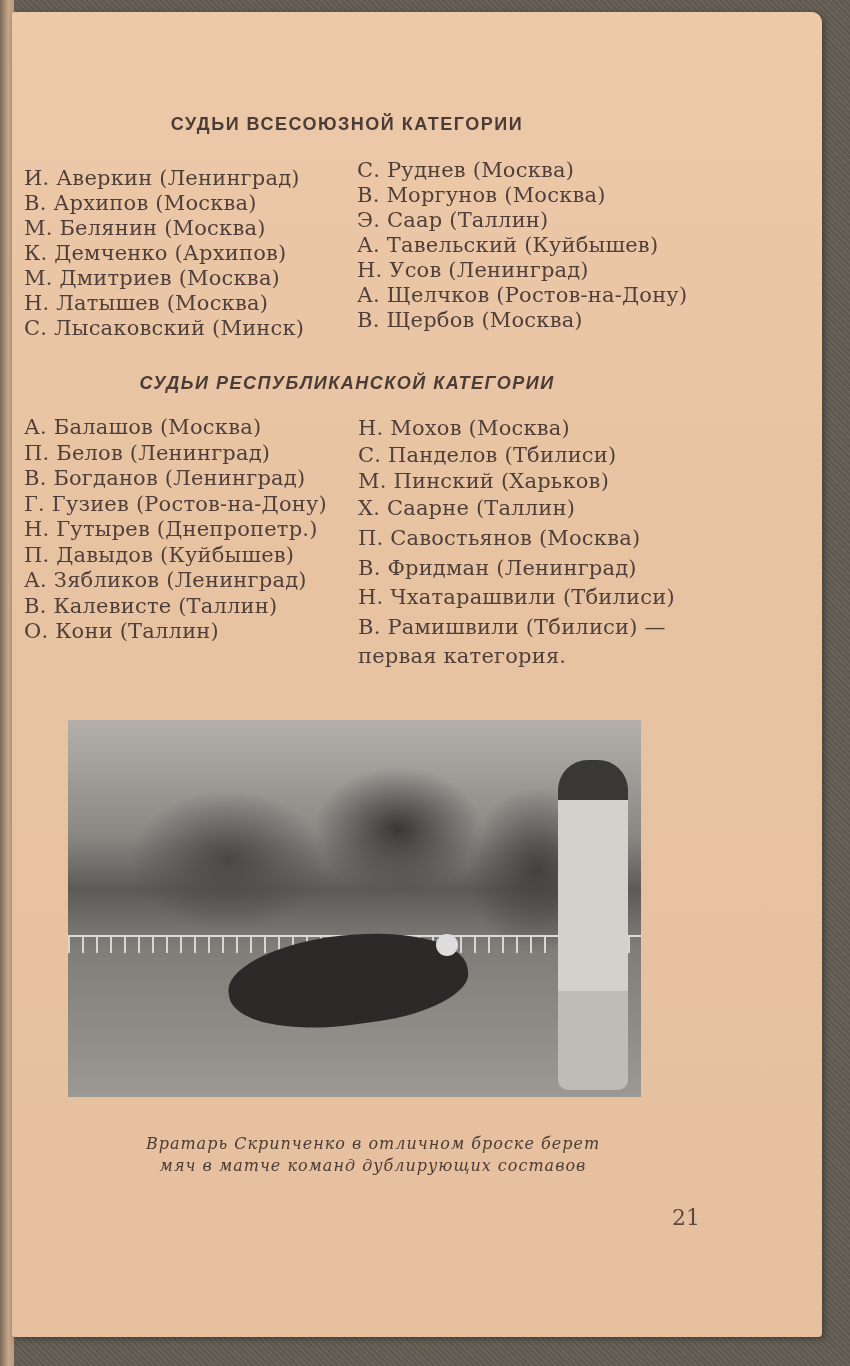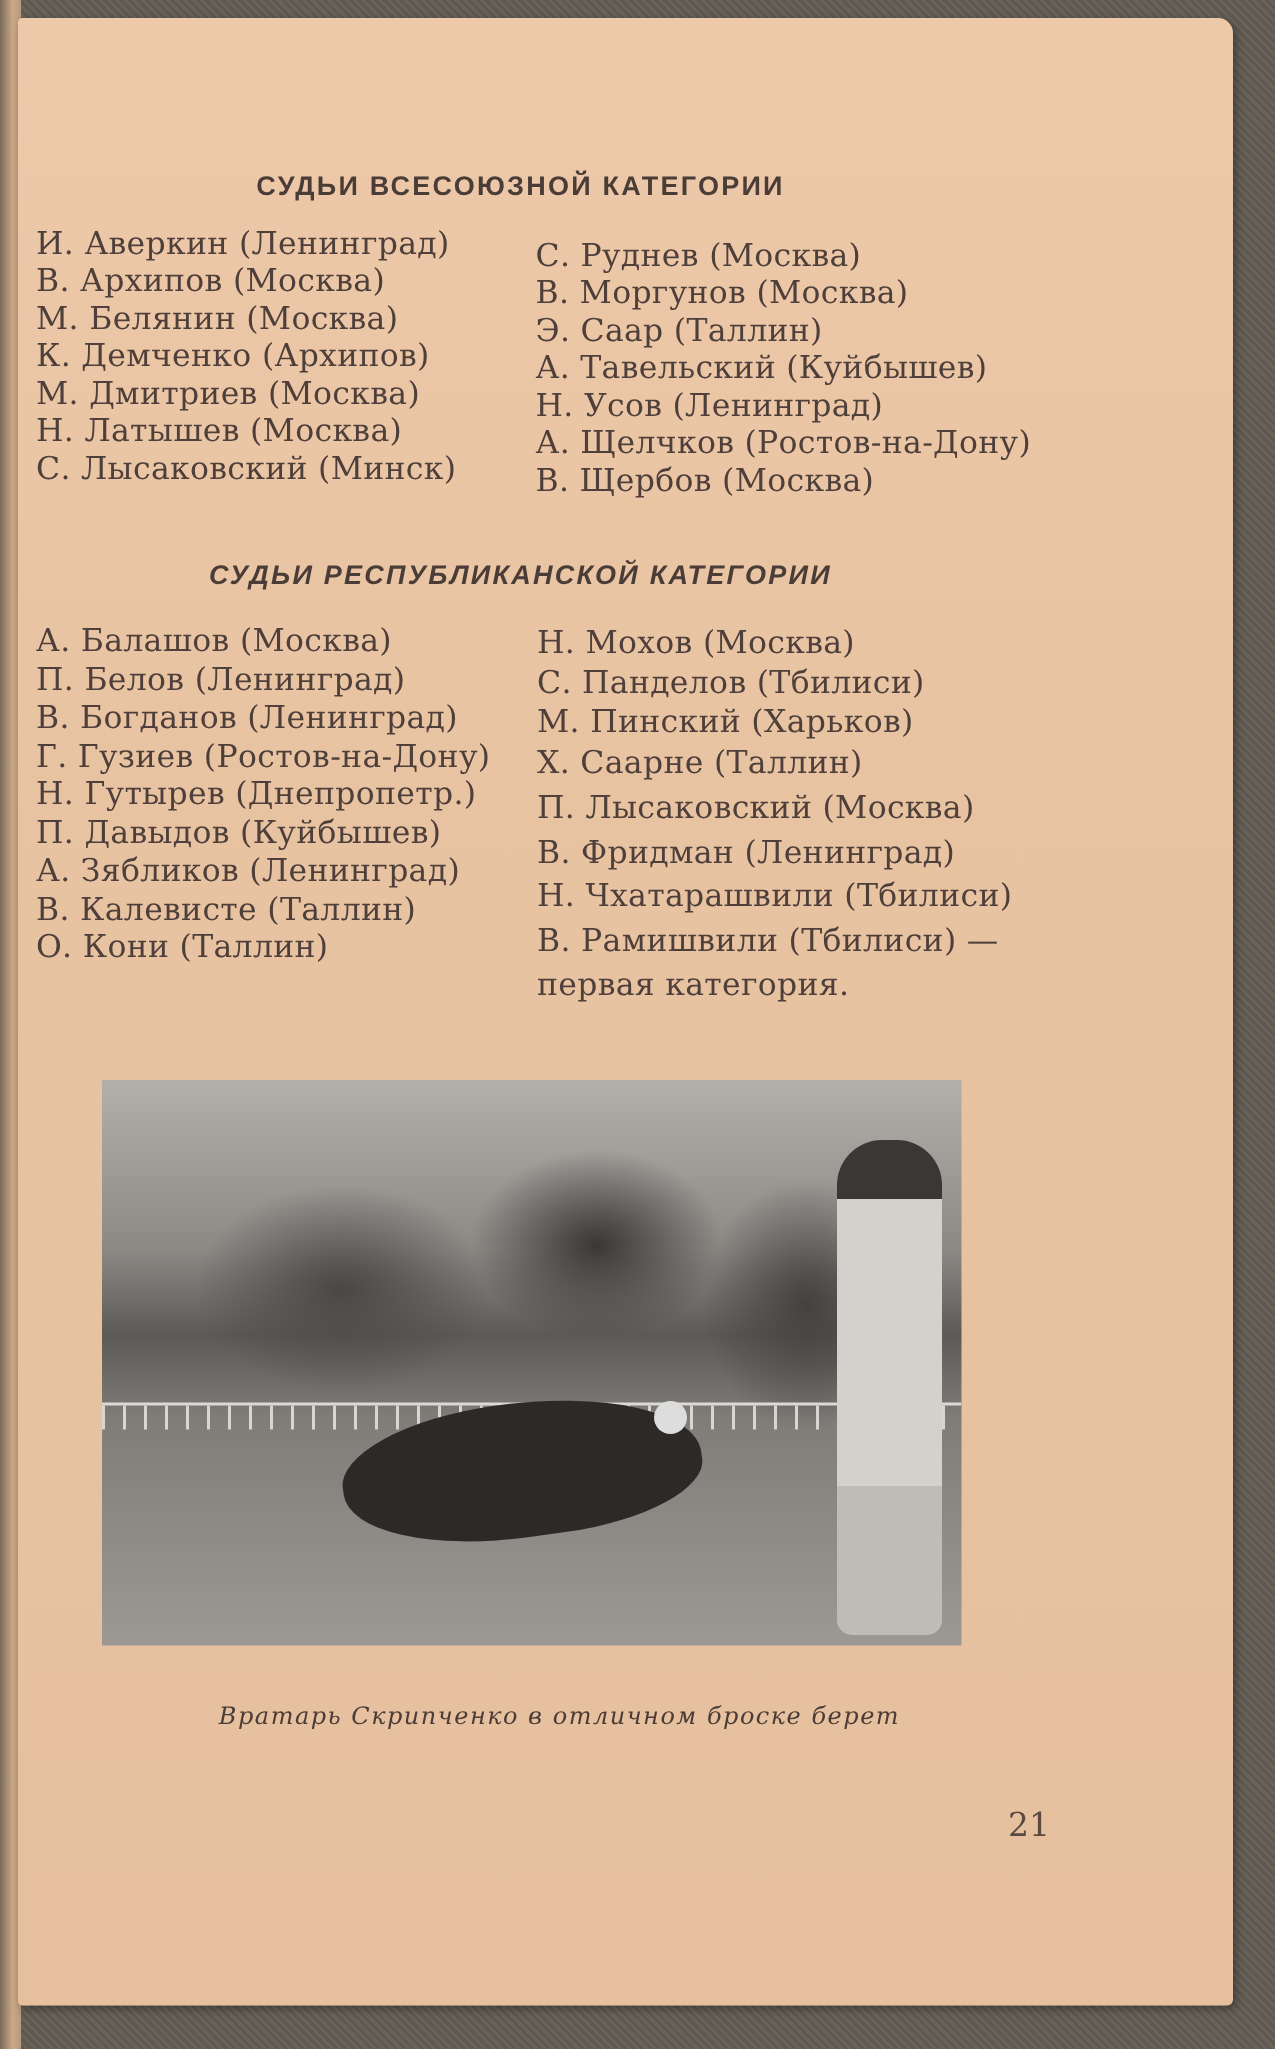--- a/index.html
+++ b/index.html
@@ -76,21 +76,21 @@
 </head>
 <body>
 
 <div class="cloth"></div>
 <div class="spine-left"></div>
 
 <div class="page"></div>
 
 <div class="heading" style="top:114px;">СУДЬИ ВСЕСОЮЗНОЙ КАТЕГОРИИ</div>
 
-<div class="col" style="left:24px; top:150px;">
+<div class="col" style="left:24px; top:166px;">
   <div>И. Аверкин (Ленинград)</div>
   <div>В. Архипов (Москва)</div>
   <div>М. Белянин (Москва)</div>
   <div>К. Демченко (Архипов)</div>
   <div>М. Дмитриев (Москва)</div>
   <div>Н. Латышев (Москва)</div>
   <div>С. Лысаковский (Минск)</div>
 </div>
 
 <div class="col" style="left:357px; top:158px;">
@@ -115,31 +115,32 @@
   <div>А. Зябликов (Ленинград)</div>
   <div>В. Калевисте (Таллин)</div>
   <div>О. Кони (Таллин)</div>
 </div>
 
 <div class="col" style="left:358px; top:415px; line-height:26.5px;">
   <div>Н. Мохов (Москва)</div>
   <div>С. Панделов (Тбилиси)</div>
   <div>М. Пинский (Харьков)</div>
   <div>Х. Саарне (Таллин)</div>
-  <div style="margin-top:4px;">П. Лысаковский (Москва)</div>
+  <div style="margin-top:4px;">П. Савостьянов (Москва)</div>
   <div style="margin-top:3px;">В. Фридман (Ленинград)</div>
   <div style="margin-top:3px;">Н. Чхатарашвили (Тбилиси)</div>
   <div style="margin-top:3px;">В. Рамишвили (Тбилиси) —</div>
   <div style="margin-top:3px;">первая категория.</div>
 </div>
 
 <div class="photo">
   <div class="fence"></div>
   <div class="keeper"></div>
   <div class="ball"></div>
   <div class="player"></div>
 </div>
 
 <div class="caption" style="top:1133px;">
   <div>Вратарь Скрипченко в отличном броске берет</div>
+  <div>мяч в матче команд дублирующих составов</div>
 </div>
 
 <div class="pagenum">21</div>
 
 </body></html>

